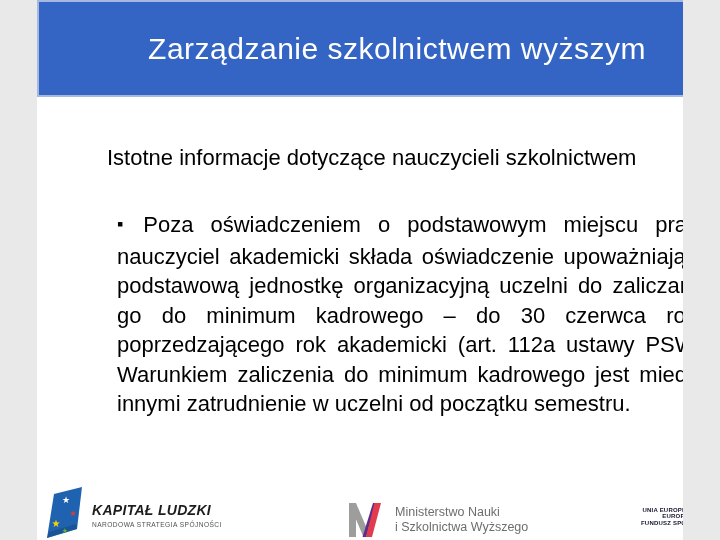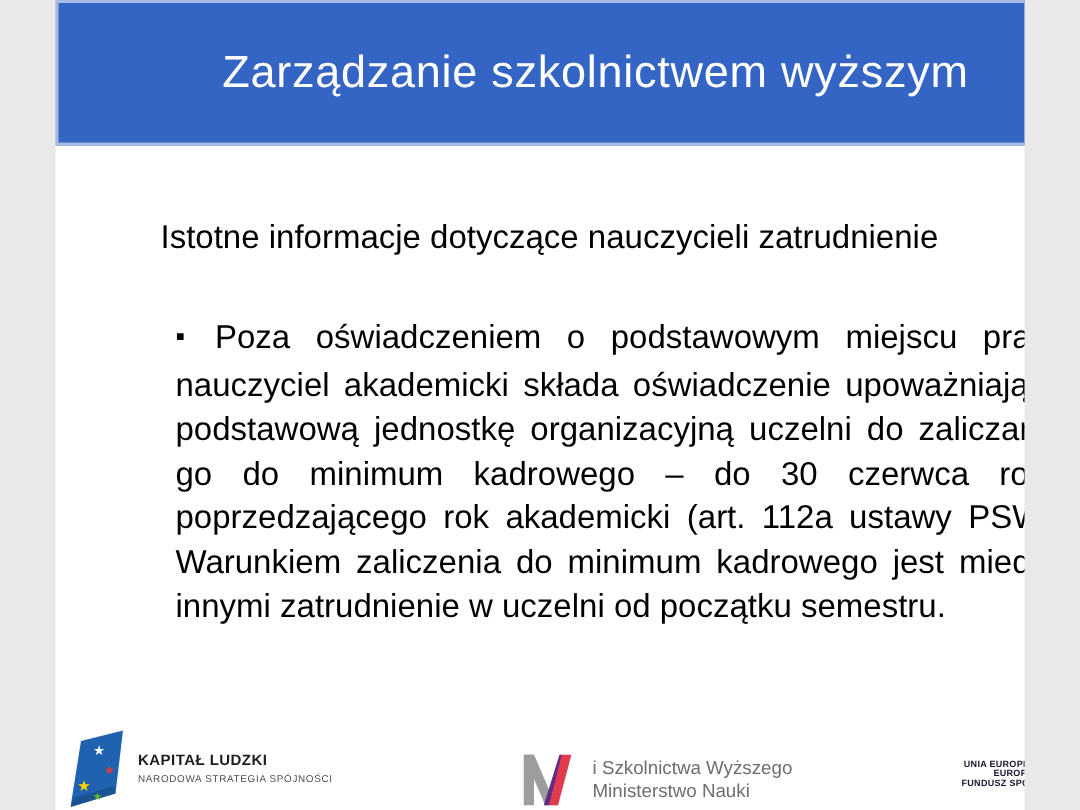--- a/index.html
+++ b/index.html
@@ -30,21 +30,21 @@
     text-align:justify; margin:10px;
   }
   .bullet {
     font-size:18px; margin-right:9px; position:relative; top:-2px;
   }
 
   
   .kl-logo   { position:absolute; left:10px;  top:486px; display:flex; }
   .kl-flag   { width:38px; height:53px; }
   .kl-text   { margin-left:7px; margin-top:16px; }
-  .kl-title  { font-size:10px; font-weight:bold; color:#1d1d1b; letter-spacing:0.3px; white-space:nowrap; }
+  .kl-title  { font-size:14px; font-weight:bold; color:#1d1d1b; letter-spacing:0.3px; white-space:nowrap;font-style:italic; }
   .kl-sub    { font-size:6.6px; color:#4f4f4e; letter-spacing:0.45px; margin-top:3px; white-space:nowrap; }
 
   .ministry       { position:absolute; left:312px; top:503px; display:flex; }
   .ministry-m     { width:34px; height:34px; }
   .ministry-text  { margin-left:12px; margin-top:2px; font-size:12.5px; line-height:14.5px; color:#6e6e6d; white-space:nowrap; }
 
   .eu        { position:absolute; left:604px; top:500px; display:flex; }
   .eu-text   { width:62px; margin-top:7px; text-align:right;
                font-size:6px; line-height:6.4px; font-weight:bold;
                color:#14142e; letter-spacing:0.2px; white-space:nowrap; }
@@ -52,21 +52,21 @@
 </style>
 </head>
 <body>
 
 <div class="slide">
 
   <div class="header">
     <div class="header-title">Zarządzanie szkolnictwem wyższym</div>
   </div>
 
-  <div class="subtitle">Istotne informacje dotyczące nauczycieli zatrudnienie</div>
+  <div class="subtitle">Istotne informacje dotyczące nauczycieli szkolnictwem</div>
 
   <p class="paragraph"><span class="bullet">▪</span><span>Poza oświadczeniem o podstawowym miejscu pracy nauczyciel akademicki składa oświadczenie upoważniające podstawową jednostkę organizacyjną uczelni do zaliczania go do minimum kadrowego – do 30 czerwca roku poprzedzającego rok akademicki (art. 112a ustawy PSW). Warunkiem zaliczenia do minimum kadrowego jest miedzy innymi zatrudnienie w uczelni od początku semestru.</span></p>
 
   <div class="kl-logo">
     <svg class="kl-flag" viewBox="0 0 38 53">
       <polygon points="7,8 35,1 30,43 0,52" fill="#1f63b0"></polygon>
       <polygon points="30,43 0,52 2,46 29,38" fill="#15497e" opacity="0.55"></polygon>
       <text x="19" y="17" font-size="9" fill="#ffffff" text-anchor="middle" font-family="DejaVu Sans, sans-serif">★</text>
       <text x="26" y="30" font-size="8" fill="#e03a3a" text-anchor="middle" font-family="DejaVu Sans, sans-serif">★</text>
       <text x="9" y="41" font-size="10" fill="#ffd500" text-anchor="middle" font-family="DejaVu Sans, sans-serif">★</text>
@@ -79,22 +79,22 @@
   </div>
 
   <div class="ministry">
     <svg class="ministry-m" viewBox="0 0 34 34">
       <polygon points="0,0 7,0 7,34 0,34" fill="#9d9d9c"></polygon>
       <polygon points="0,0 7,0 21.5,34 14.5,34" fill="#9d9d9c"></polygon>
       <polygon points="13.5,34 24,0 27,0 17,34" fill="#5f2d88"></polygon>
       <polygon points="17,34 25.5,0 32,0 23,34" fill="#e23a4e"></polygon>
     </svg>
     <div class="ministry-text">
+      <div>Ministerstwo Nauki</div>
       <div>i Szkolnictwa Wyższego</div>
-      <div>Ministerstwo Nauki</div>
     </div>
   </div>
 
   <div class="eu">
     <div class="eu-text">
       <div>UNIA EUROPEJSKA</div>
       <div>EUROPEJSKI</div>
       <div>FUNDUSZ SPOŁECZNY</div>
     </div>
     <svg class="eu-flag" viewBox="0 0 41 33">

